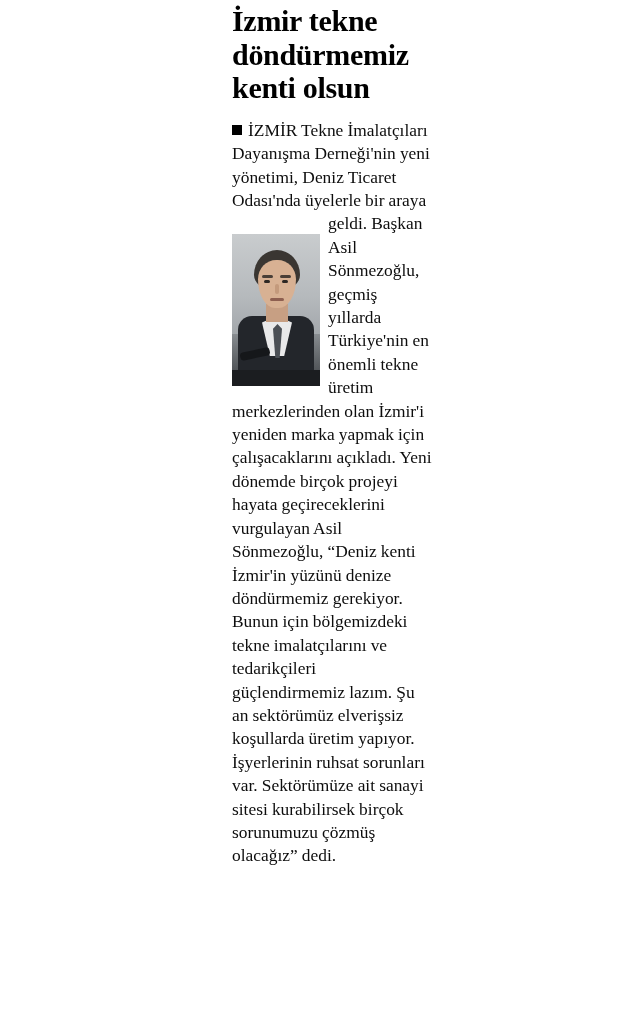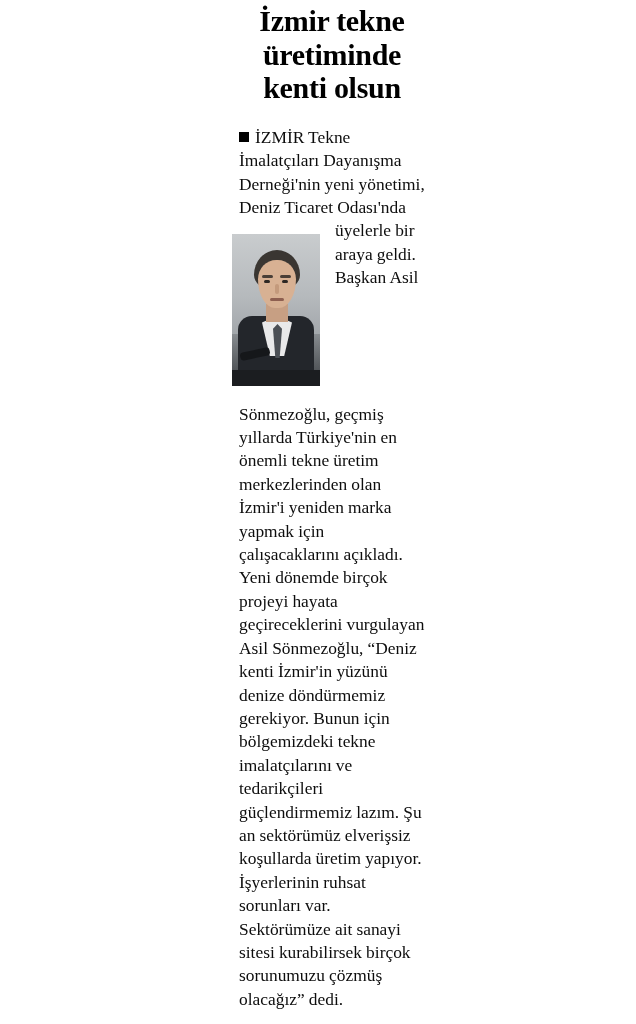--- a/index.html
+++ b/index.html
@@ -35,34 +35,34 @@
 
   .headline {
     font-family: "Liberation Serif", serif;
     font-weight: bold;
     font-size: 30px;
     line-height: 1.12;
     letter-spacing: -0.3px;
     color: #000000;
     margin: 0;
     padding: 4px 0 0 0;
-    text-align: center;
+    text-align: left;
   }
   .headline .hl-line {
     display: block;
     white-space: nowrap;
   }
 
   .body-text {
     font-family: "Liberation Serif", serif;
     font-size: 17.4px;
     line-height: 1.345;
     color: #0d0d0d;
     text-align: left;
-    margin: 7px;
+    margin: 0;
     padding-top: 14px;
     hyphens: manual;
     word-spacing: -0.2px;
   }
 
   .lead-square {
     display: inline-block;
     width: 10px;
     height: 10px;
     background: #000000;
@@ -202,21 +202,21 @@
 </style>
 </head>
 <body>
 
 <div id="clipping">
 
   <div class="article">
 
     <h1 class="headline">
       <span class="hl-line">İzmir tekne</span>
-      <span class="hl-line">üretiminde</span>
+      <span class="hl-line">döndürmemiz</span>
       <span class="hl-line">kenti olsun</span>
     </h1>
 
     <div class="body-text"><span style="float: left; width: 0px; height: 116px;"></span><span style="float: left; width: 96px; height: 160px; margin: 0px; clear: left; shape-outside: inset(0px);"></span>
       <span class="lead-square"></span><span>İZMİR Tekne İmalatçıları Dayanışma Derneği'nin yeni yönetimi, Deniz Ticaret Odası'nda üyelerle bir araya geldi. Başkan Asil Sönmezoğlu, geçmiş yıllarda Türkiye'nin en önemli tekne üretim merkezlerinden olan İzmir'i yeniden marka yapmak için çalışacaklarını açıkladı. Yeni dönemde birçok projeyi hayata geçireceklerini vurgulayan Asil Sönmezoğlu, “Deniz kenti İzmir'in yüzünü denize döndürmemiz gerekiyor. Bunun için bölgemizdeki tekne imalatçılarını ve tedarikçileri güçlendirmemiz lazım. Şu an sektörümüz elverişsiz koşullarda üretim yapıyor. İşyerlerinin ruhsat sorunları var. Sektörümüze ait sanayi sitesi kurabilirsek birçok sorunumuzu çözmüş olacağız” dedi.</span>
     </div>
 
   </div>
 
   <div style="position:absolute; left:232px; top:234px;">

